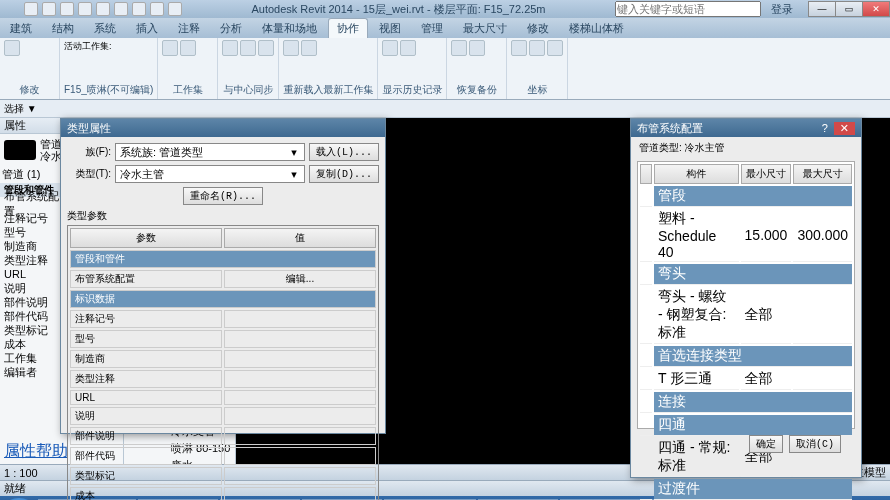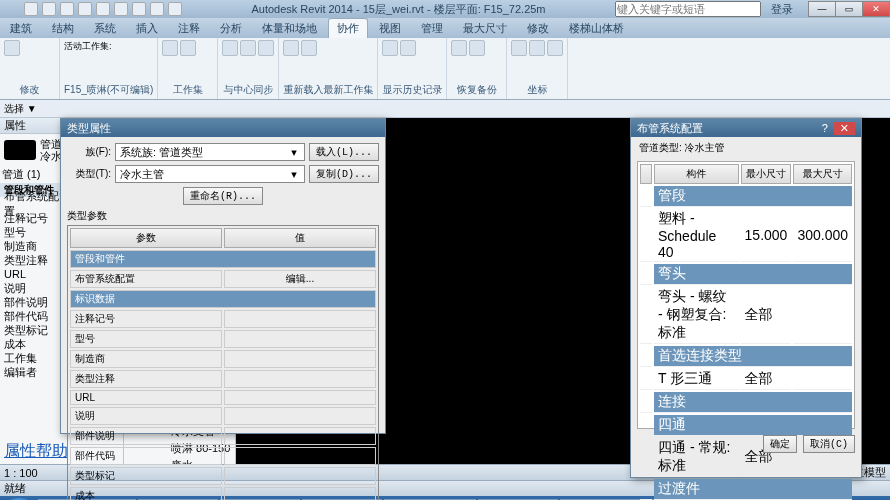--- a/index.html
+++ b/index.html
@@ -57,21 +57,21 @@
 .form-row { display: flex; align-items: center; margin-bottom: 4px; gap: 4px; }
 .form-row label { width: 44px; text-align: right; font-size: 10px; }
 .form-row .combo { flex: 1; height: 18px; border: 1px solid #888; background: #fff; display: flex; align-items: center; padding: 0 4px; font-size: 10px; justify-content: space-between; }
 .form-row .combo .arrow { width: 12px; text-align: center; }
 .sbtn { height: 18px; border: 1px solid #888; background: linear-gradient(#f8f8f8,#ddd); padding: 0 6px; font-size: 10px; display: inline-flex; align-items: center; font-family: Liberation Mono, monospace; }
 .section-lbl { font-size: 10px; margin: 4px 0 2px; }
 .param-table { border: 1px solid #888; height: 196px; width: 100%; }
 .param-table th { background: linear-gradient(#f4f4f4,#ddd); border: 1px solid #aaa; font-size: 10px; font-weight: normal; padding: 2px; }
 .param-table td { border: 1px solid #ccc; font-size: 10px; padding: 1px 4px; height: 12px; }
 .param-table .grp { background: #6b95ba; color: #fff; }
-.dlg-footer { display: flex; justify-content: flex-end; gap: 6px; padding: 4px 6px; }
+.dlg-footer { display: flex; justify-content: flex-end; gap: 6px; padding: 4px 20px; }
 
 .dlg2 { left: 630px; top: 0; width: 232px; height: 360px; }
 .dlg2 .hdr-line { font-size: 10px; padding: 4px 8px; }
 .dlg2 .tool-row { display: flex; gap: 8px; padding: 2px 8px; }
 .grid-area { border: 1px solid #aaa; margin: 2px 6px; height: 268px; background: #fff; }
 .grid-area th { background: linear-gradient(#f4f4f4,#ddd); border: 1px solid #aaa; font-size: 10px; font-weight: normal; padding: 2px; }
 .grid-area td { border-bottom: 1px solid #eee; font-size: 14px; padding: 1px 4px; height: 12px; }
 .grid-area .grp { background: #6b95ba; color: #fff; }
 
 .statusbar { height: 16px; background: linear-gradient(#e0e8f0,#c4d2e0); border-top: 1px solid #9ab; display: flex; align-items: center; font-size: 10px; padding: 0 4px; gap: 8px; }

